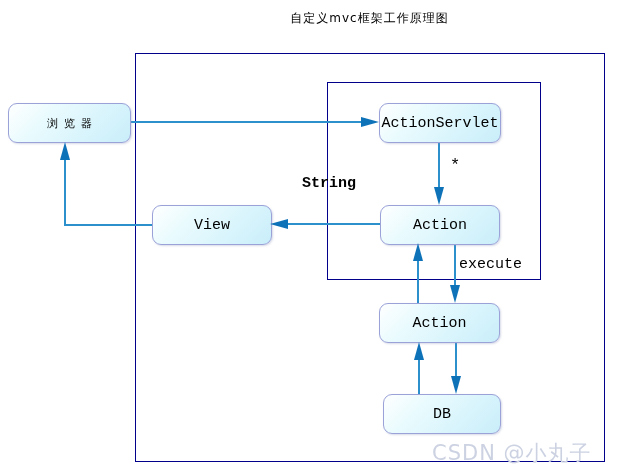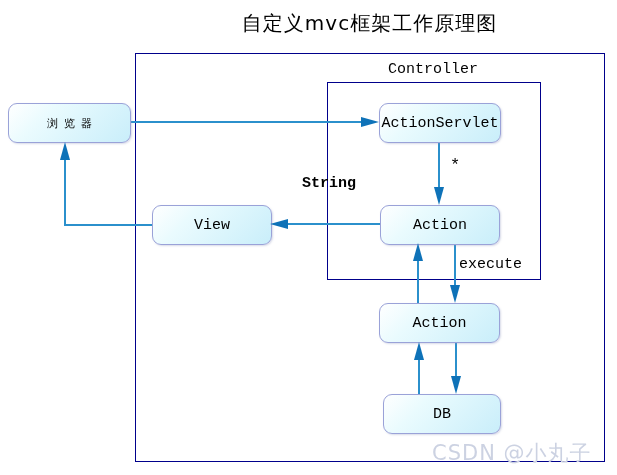--- a/index.html
+++ b/index.html
@@ -6,21 +6,21 @@
   .canvas{
     position:relative;
     width:617px;height:475px;
     background:#ffffff;
     overflow:hidden;
     font-family:"Liberation Sans", sans-serif;
     color:#000;
   }
   .title{
     position:absolute;left:135px;top:10px;width:469px;
-    text-align:center;font-size:20px;letter-spacing:1px;
+    text-align:center;font-size:12px;letter-spacing:1px;
     font-family:"DejaVu Sans", sans-serif;
   }
   .frame{
     position:absolute;border:1.5px solid #00008b;background:transparent;
   }
   .outer-frame{left:135px;top:53px;width:468px;height:407px;}
   .controller-frame{left:327px;top:82px;width:212px;height:196px;}
   .controller-label{
     position:absolute;left:327px;top:61px;width:212px;
     text-align:center;font:15px "Liberation Mono", monospace;
@@ -66,21 +66,20 @@
 </style>
 </head>
 <body>
 
 <div class="canvas">
 
   <div class="title">自定义mvc框架工作原理图</div>
 
   <div class="frame outer-frame"></div>
   <div class="frame controller-frame"></div>
-  <div class="controller-label">Controller</div>
 
   <div class="node cjk n-browser">
     <span>浏览器</span>
   </div>
   <div class="node n-actionservlet">
     <span>ActionServlet</span>
   </div>
   <div class="node n-view">
     <span>View</span>
   </div>

